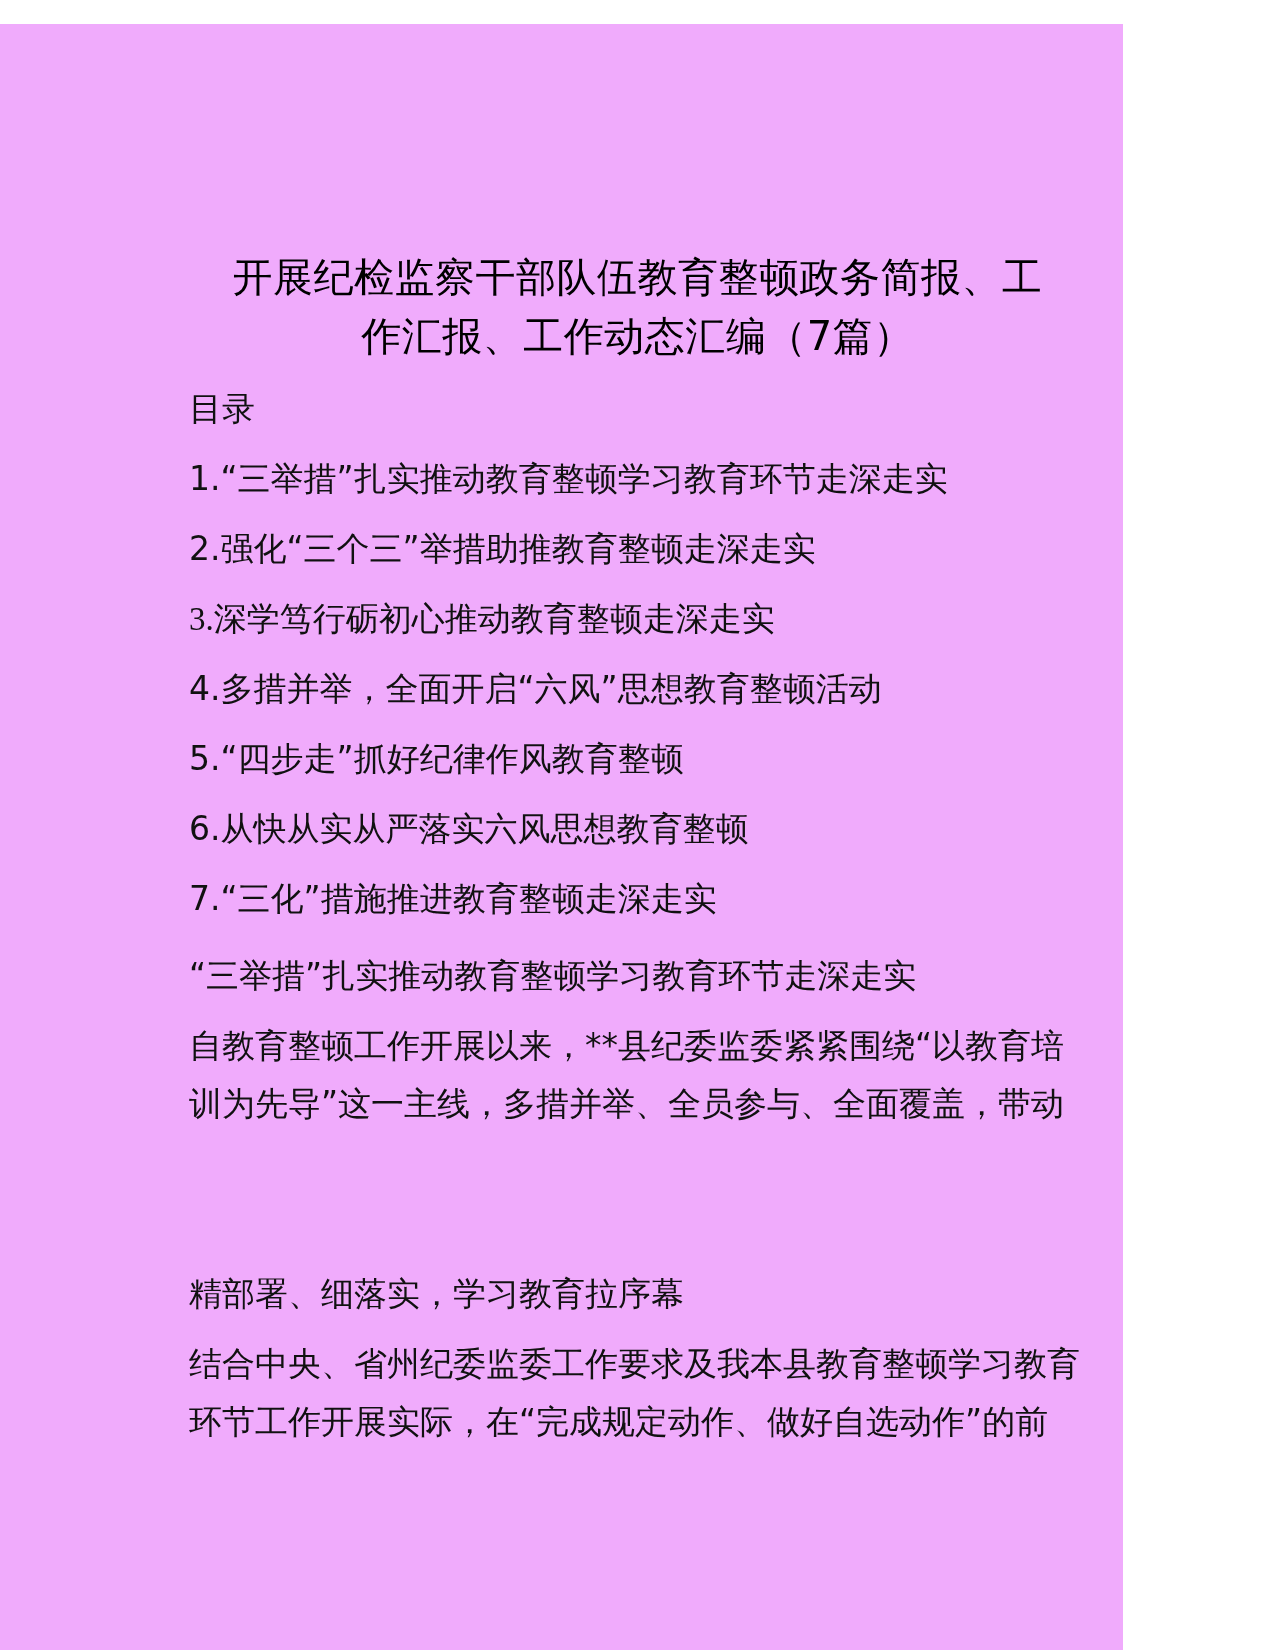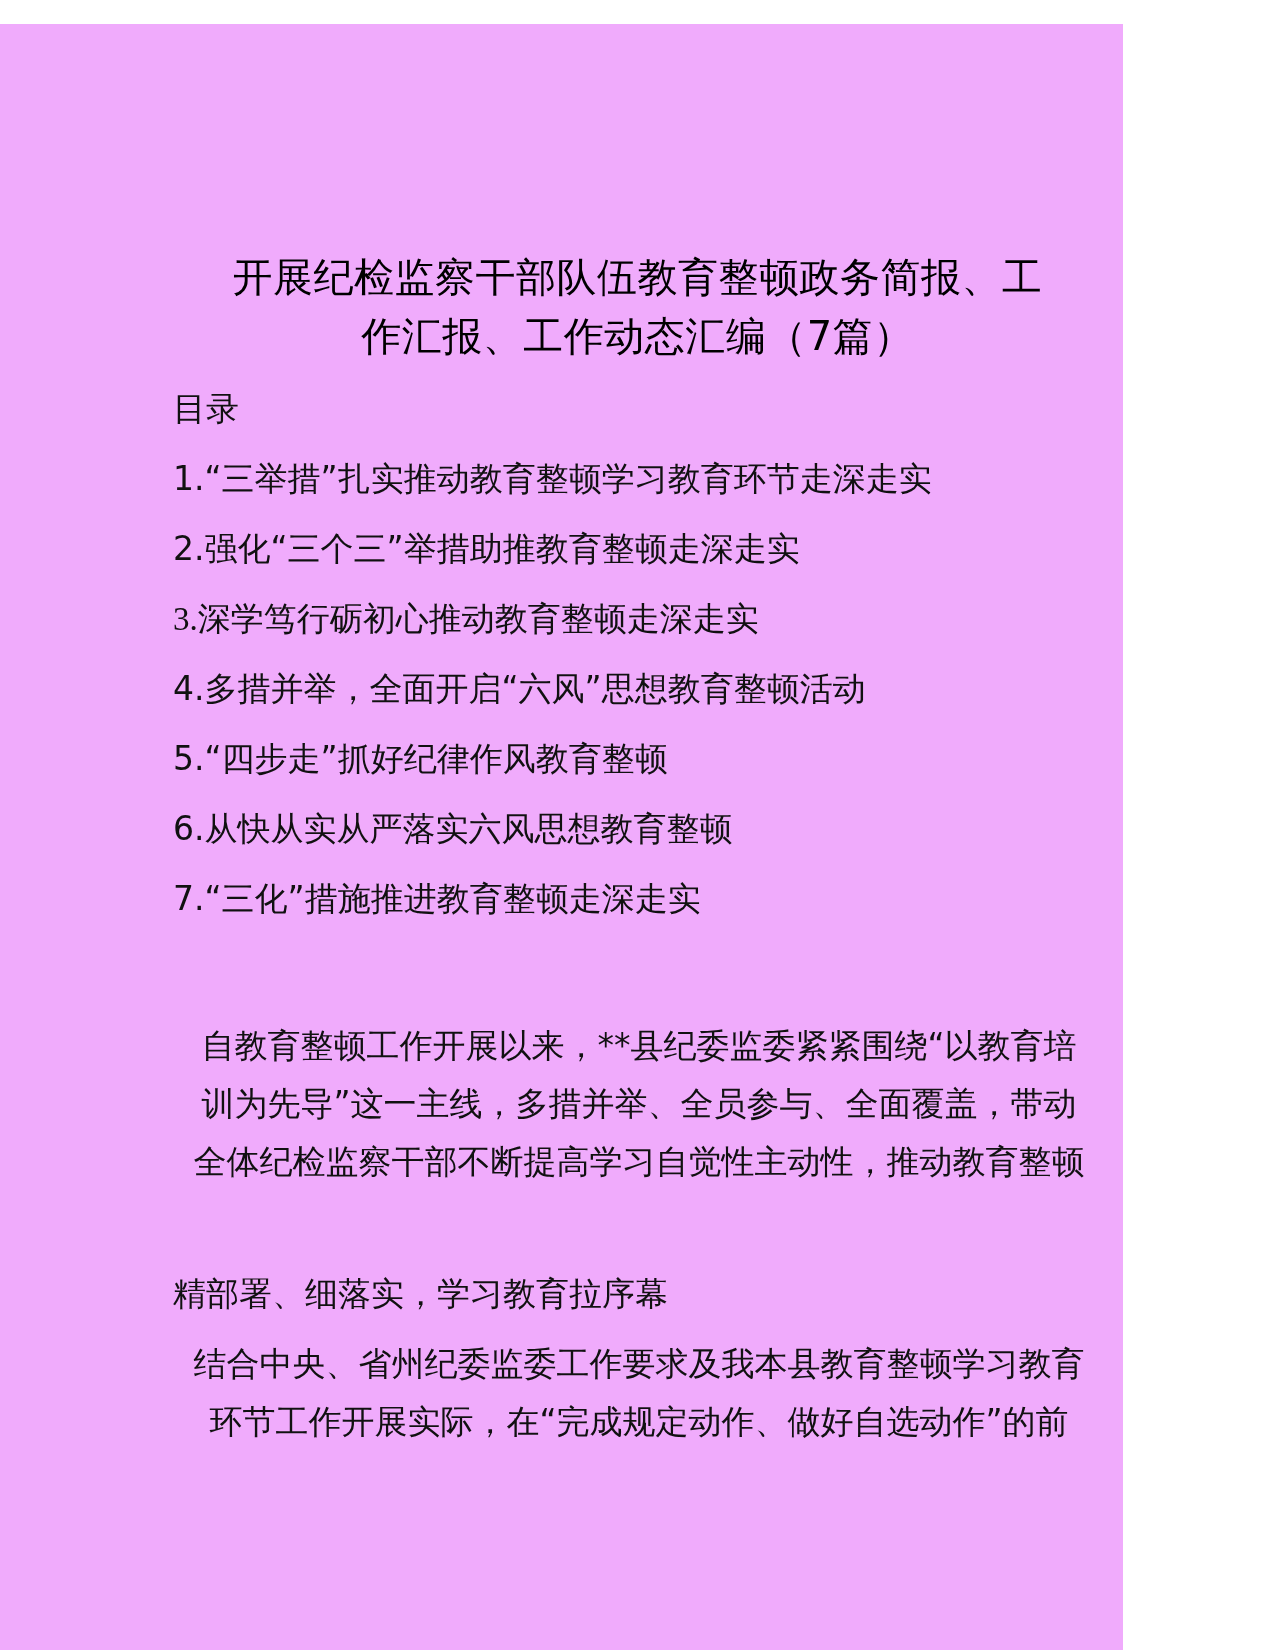--- a/index.html
+++ b/index.html
@@ -32,37 +32,37 @@
       font-weight: normal;
       font-size: 40px;
       line-height: 59px;
       text-align: center;
       letter-spacing: 0.5px;
       color: #000000;
     }
     .title span { display: block; }
     .line {
       position: absolute;
-      left: 173px;
+      left: 189px;
       margin: 0;
       font-size: 33px;
       line-height: 44px;
       white-space: nowrap;
       color: #111111;
     }
     .para {
       position: absolute;
       left: 189px;
       width: 900px;
       margin: 0;
       font-size: 33px;
       line-height: 58px;
       color: #111111;
     }
-    .para span { display: block; white-space: nowrap; text-align: center; }
+    .para span { display: block; white-space: nowrap; }
   </style>
 </head>
 <body>
 
 <div class="page">
 
   <h1 class="title">
     <span>开展纪检监察干部队伍教育整顿政务简报、工</span>
     <span>作汇报、工作动态汇编（7篇）</span>
   </h1>
@@ -72,25 +72,25 @@
   <div>
     <p class="line" style="top:433px;">1.“三举措”扎实推动教育整顿学习教育环节走深走实</p>
     <p class="line" style="top:503px;">2.强化“三个三”举措助推教育整顿走深走实</p>
     <p class="line" style="top:573px;font-family:Liberation Serif, serif;">3.深学笃行砺初心推动教育整顿走深走实</p>
     <p class="line" style="top:643px;">4.多措并举，全面开启“六风”思想教育整顿活动</p>
     <p class="line" style="top:713px;">5.“四步走”抓好纪律作风教育整顿</p>
     <p class="line" style="top:783px;">6.从快从实从严落实六风思想教育整顿</p>
     <p class="line" style="top:853px;">7.“三化”措施推进教育整顿走深走实</p>
   </div>
 
+  <p class="line" style="top:930px;">“三举措”扎实推动教育整顿学习教育环节走深走实</p>
 
   <div class="para" style="top:993px;">
     <span>自教育整顿工作开展以来，**县纪委监委紧紧围绕“以教育培</span>
     <span>训为先导”这一主线，多措并举、全员参与、全面覆盖，带动</span>
-    <span>全体纪检监察干部不断提高学习自觉性主动性，推动教育整顿</span>
   </div>
 
   <p class="line" style="top:1248px;">精部署、细落实，学习教育拉序幕</p>
 
   <div class="para" style="top:1311px;">
     <span>结合中央、省州纪委监委工作要求及我本县教育整顿学习教育</span>
     <span>环节工作开展实际，在“完成规定动作、做好自选动作”的前</span>
   </div>
 
 </div>

